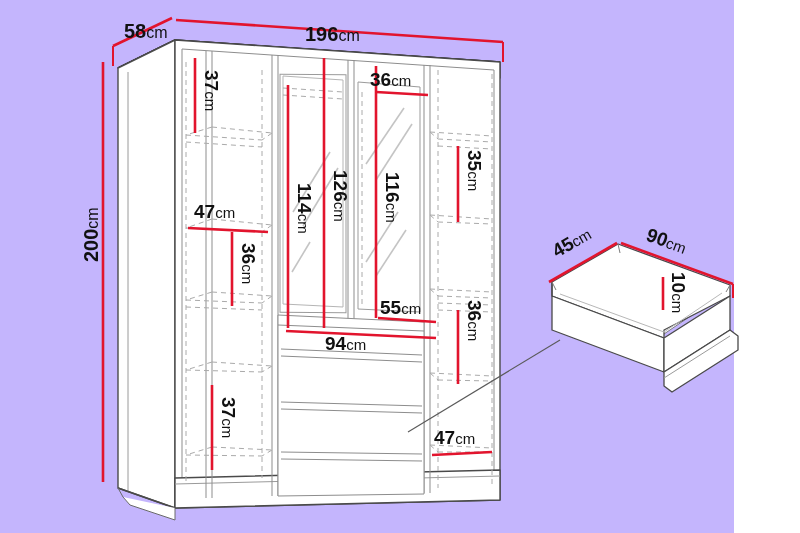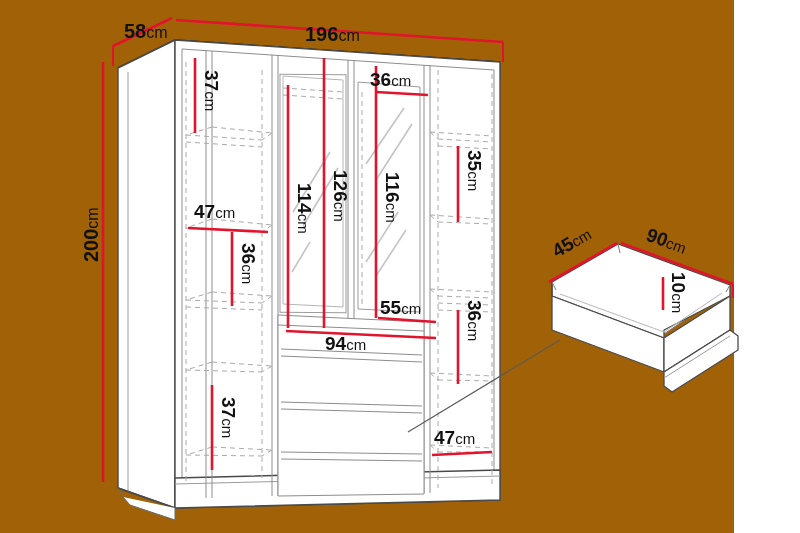--- a/index.html
+++ b/index.html
@@ -1,17 +1,17 @@
 <!DOCTYPE html>
 <html><head>
 <meta charset="utf-8">
 <style>
   html,body{margin:0;padding:0;background:#ffffff;}
   body{width:800px;height:533px;overflow:hidden;font-family:"Liberation Sans",sans-serif;}
-  #stage{position:relative;width:734px;height:533px;background:#a16207;}
+  #stage{position:relative;width:734px;height:533px;background:#c4b5fd;}
   svg{display:block;}
   .dimtxt{font-family:"Liberation Sans",sans-serif;fill:#111111;}
   .num{font-weight:bold;}
   .unit{font-weight:normal;}
 </style>
 </head>
 <body>
 
 <div id="stage">
 <svg width="800" height="533" viewBox="0 0 800 533" xmlns="http://www.w3.org/2000/svg">

